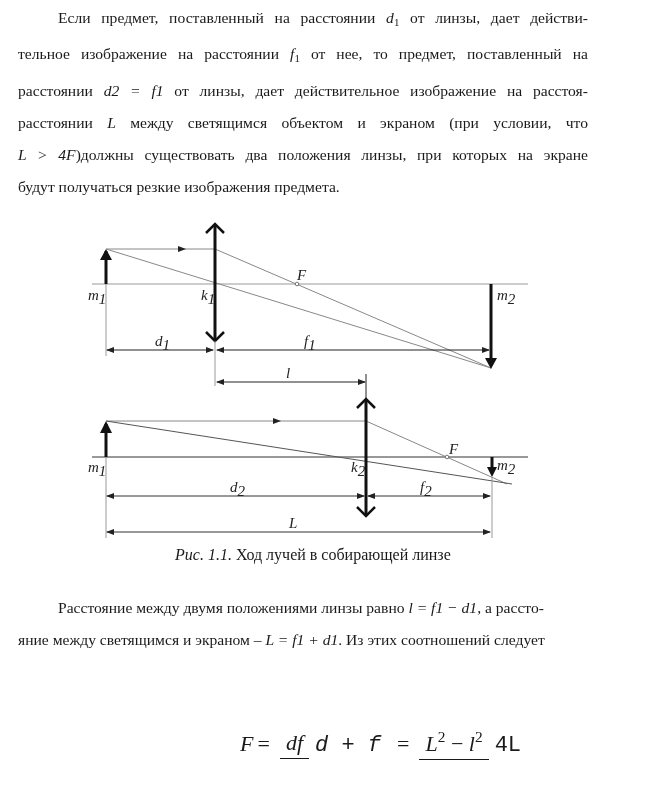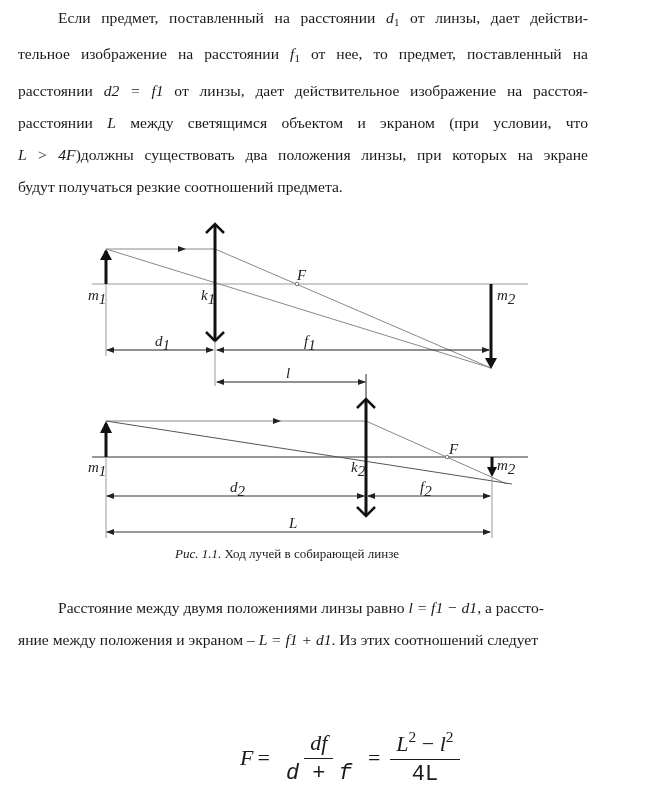--- a/index.html
+++ b/index.html
@@ -8,40 +8,40 @@
   .para { position:absolute; left:18px; width:570px; font-size:15.6px; line-height:32px;
           text-align:justify; }
   .para .line { display:block; white-space:nowrap; text-align-last:justify; text-align:justify; }
   .para .line.last { text-align-last:left; }
   .para .line.indent { padding-left:40px; }
   .m { font-style:italic; }
   sub { font-size:0.7em; vertical-align:-0.3em; font-style:normal; }
   sup { font-size:0.7em; vertical-align:0.6em; }
   #para1 { top:2px; }
   #para2 { top:592px; }
-  .caption { position:absolute; top:546px; left:175px; font-size:13px; }
+  .caption { position:absolute; top:546px; left:175px; font-size:16px; }
   .caption .cap-num { font-style:italic; }
   #diagram { position:absolute; left:0; top:0; }
   #diagram text { font-family:"Liberation Serif", serif; font-style:italic; font-size:15px; fill:#222; }
   .formula { position:absolute; top:728px; left:240px; font-size:22px; display:flex; align-items:center; }
-  .formula .frac { display:inline-flex; flex-direction:column; align-items:center; margin:0 6px; }
+  .formula .frac { display:inline-flex; flex-direction:row; align-items:center; margin:0 6px; }
   .formula .num { padding:0 6px 2px; border-bottom:1.4px solid #1a1a1a; }
   .formula .den { padding:2px 6px 0;font-family:Liberation Mono, monospace; }
   .formula .eq { margin:0 4px; }
 </style>
 </head>
 <body>
 
 <div class="para" id="para1">
   <span class="line indent"><span>Если предмет, поставленный на расстоянии </span><span class="m"><span>d</span><sub>1</sub></span><span> от линзы, дает действи-</span></span>
   <span class="line"><span>тельное изображение на расстоянии </span><span class="m"><span>f</span><sub>1</sub></span><span> от нее, то предмет, поставленный на</span></span>
   <span class="line"><span>расстоянии </span><span class="m">d2 = f1</span><span> от линзы, дает действительное изображение на расстоя-</span></span>
   <span class="line"><span>расстоянии </span><span class="m">L</span><span> между светящимся объектом и экраном (при условии, что</span></span>
   <span class="line"><span class="m">L &gt; 4F</span><span>)должны существовать два положения линзы, при которых на экране</span></span>
-  <span class="line last">будут получаться резкие соотношений предмета.</span>
+  <span class="line last">будут получаться резкие изображения предмета.</span>
 </div>
 
 <svg id="diagram" width="654" height="560">
   <defs>
     <marker id="ah" markerWidth="8" markerHeight="6" refX="7" refY="3" orient="auto">
       <path d="M0,0 L8,3 L0,6 Z" fill="#222"></path>
     </marker>
     <marker id="ahs" markerWidth="8" markerHeight="6" refX="1" refY="3" orient="auto">
       <path d="M8,0 L0,3 L8,6 Z" fill="#222"></path>
     </marker>
@@ -109,21 +109,21 @@
   <text x="420" y="492"><tspan>f</tspan><tspan class="sub" dy="4">2</tspan></text>
   <text x="289" y="528">L</text>
 </svg>
 
 <div class="caption">
   <span class="cap-num">Рис. 1.1.</span><span> Ход лучей в собирающей линзе</span>
 </div>
 
 <div class="para" id="para2">
   <span class="line indent" style="text-align-last:left;"><span>Расстояние между двумя положениями линзы равно </span><span class="m">l = f1 − d1</span><span>, а рассто-</span></span>
-  <span class="line" style="text-align-last:left;"><span>яние между положения и экраном – </span><span class="m">L = f1 + d1</span><span>. Из этих соотношений следует</span></span>
+  <span class="line" style="text-align-last:left;"><span>яние между светящимся и экраном – </span><span class="m">L = f1 + d1</span><span>. Из этих соотношений следует</span></span>
 </div>
 
 <div class="formula">
   <span class="m">F</span>
   <span class="eq">=</span>
   <span class="frac">
     <span class="num m">df</span>
     <span class="den m">d + f</span>
   </span>
   <span class="eq">=</span>

